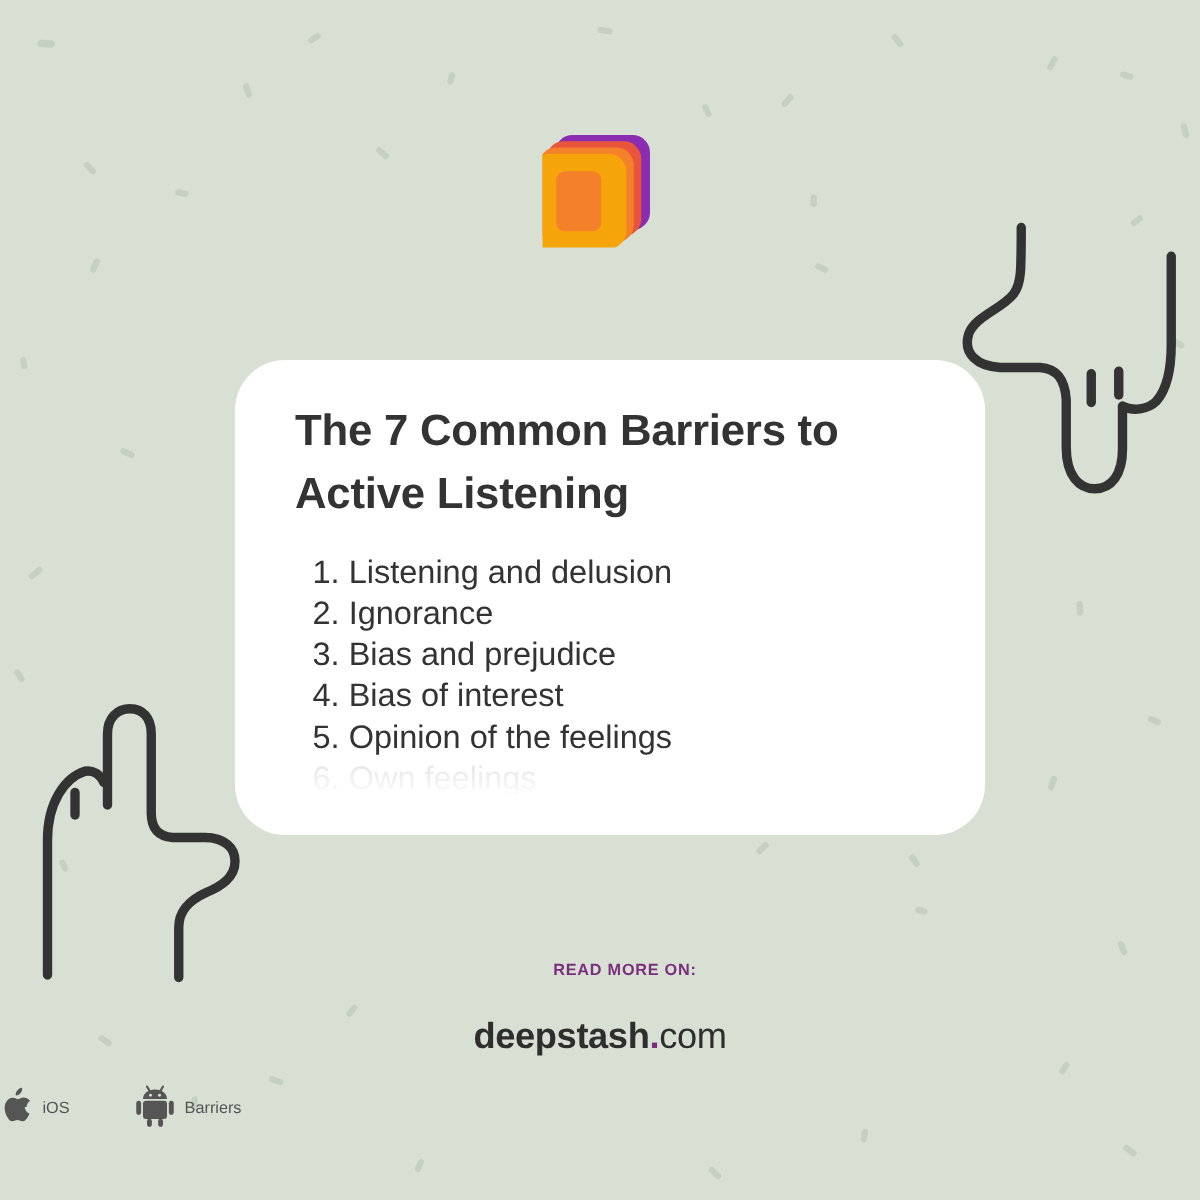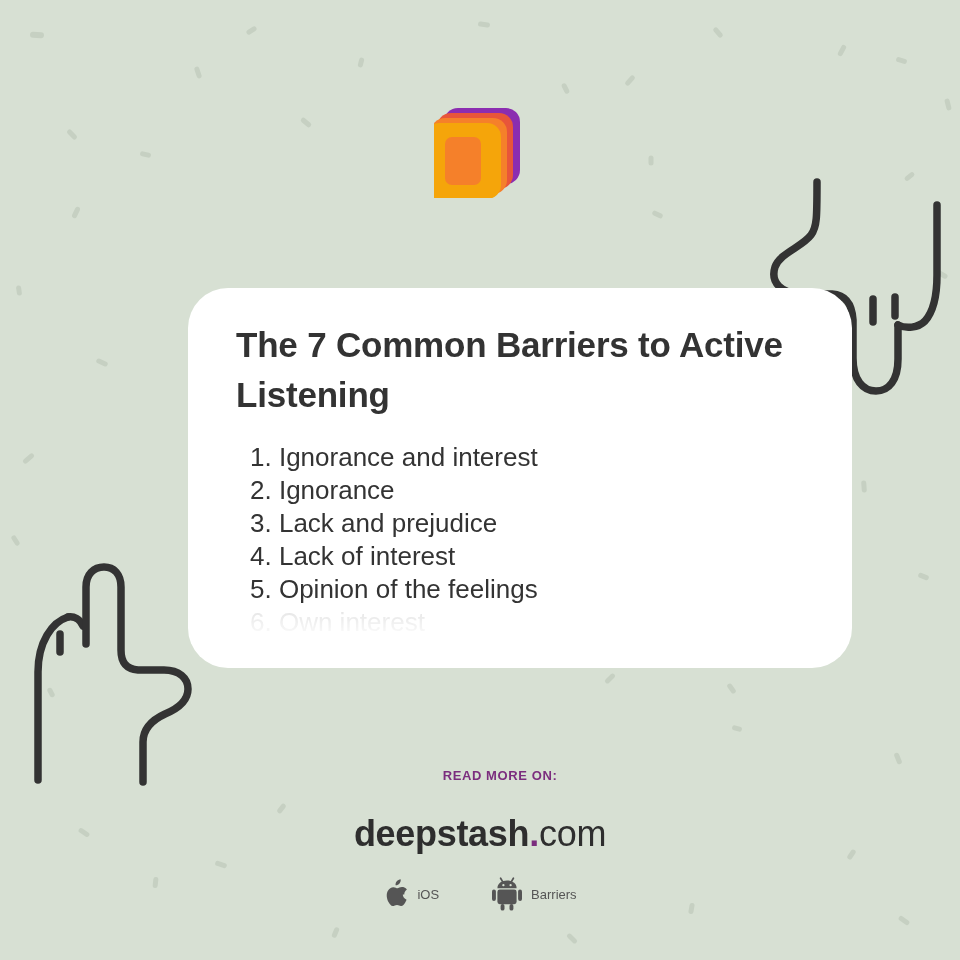--- a/index.html
+++ b/index.html
@@ -50,21 +50,21 @@
     display: flex;
     justify-content: center;
   }
   #logo svg { display: block; }
 
   
   #card {
     position: absolute;
     left: 188px;
     top: 288px;
-    width: 664px;
+    width: 600px;
     height: 380px;
     background: #ffffff;
     border-radius: 40px;
     overflow: hidden;
   }
   #card-inner {
     padding: 32px 48px 0 48px;
     box-sizing: border-box;
     height: 100%;
   }
@@ -110,33 +110,32 @@
   }
   #read-more-on {
     font-size: 13px;
     font-weight: bold;
     letter-spacing: 0.6px;
     color: #7b2d7e;
     margin-bottom: 30px;
     padding-left: 40px;
   }
   #wordmark {
-    font-size: 36px;
+    font-size: 29px;
     color: #2e2e2e;
     letter-spacing: -0.3px;
     margin-bottom: 22px;
     white-space: nowrap;
   }
   #wordmark .ds-name { font-weight: bold; }
   #wordmark .ds-dot  { color: #7b2d7e; font-weight: bold; }
   #wordmark .ds-tld  { font-weight: normal; }
 
   #stores {
     display: flex;
-    justify-content: center;
     align-items: center;
     gap: 52px;
   }
   .store {
     display: flex;
     align-items: center;
     gap: 8px;
   }
   .store svg { display: block; }
   .store-label {
@@ -221,26 +220,26 @@
 
       <path fill="#f5a50a" fill-rule="evenodd" d="M5 21 h48 a14 14 0 0 1 14 14 v48 a14 14 0 0 1 -14 14 h-48 a14 14 0 0 1 -14 -14 v-48 a14 14 0 0 1 14 -14 z
                M11 42 a7 7 0 0 1 7 -7 h22 a7 7 0 0 1 7 7 v34 a7 7 0 0 1 -7 7 h-22 a7 7 0 0 1 -7 -7 z"></path>
     </svg>
   </div>
 
   <div id="card">
     <div id="card-inner">
       <div id="card-title">The 7 Common Barriers to Active Listening</div>
       <ol id="barrier-list">
-          <li>Ignorance and interest</li>
+          <li>Listening and delusion</li>
           <li>Ignorance</li>
-          <li>Lack and prejudice</li>
-          <li>Lack of interest</li>
+          <li>Bias and prejudice</li>
+          <li>Bias of interest</li>
           <li>Opinion of the feelings</li>
-          <li class="fading">Own interest</li>
+          <li class="fading">Own feelings</li>
         </ol>
     </div>
   </div>
 
   <div id="footer">
     <div id="read-more-on">READ MORE ON:</div>
 
     <div id="wordmark">
       <span class="ds-name">deepstash</span><span class="ds-dot">.</span><span class="ds-tld">com</span>
     </div>

